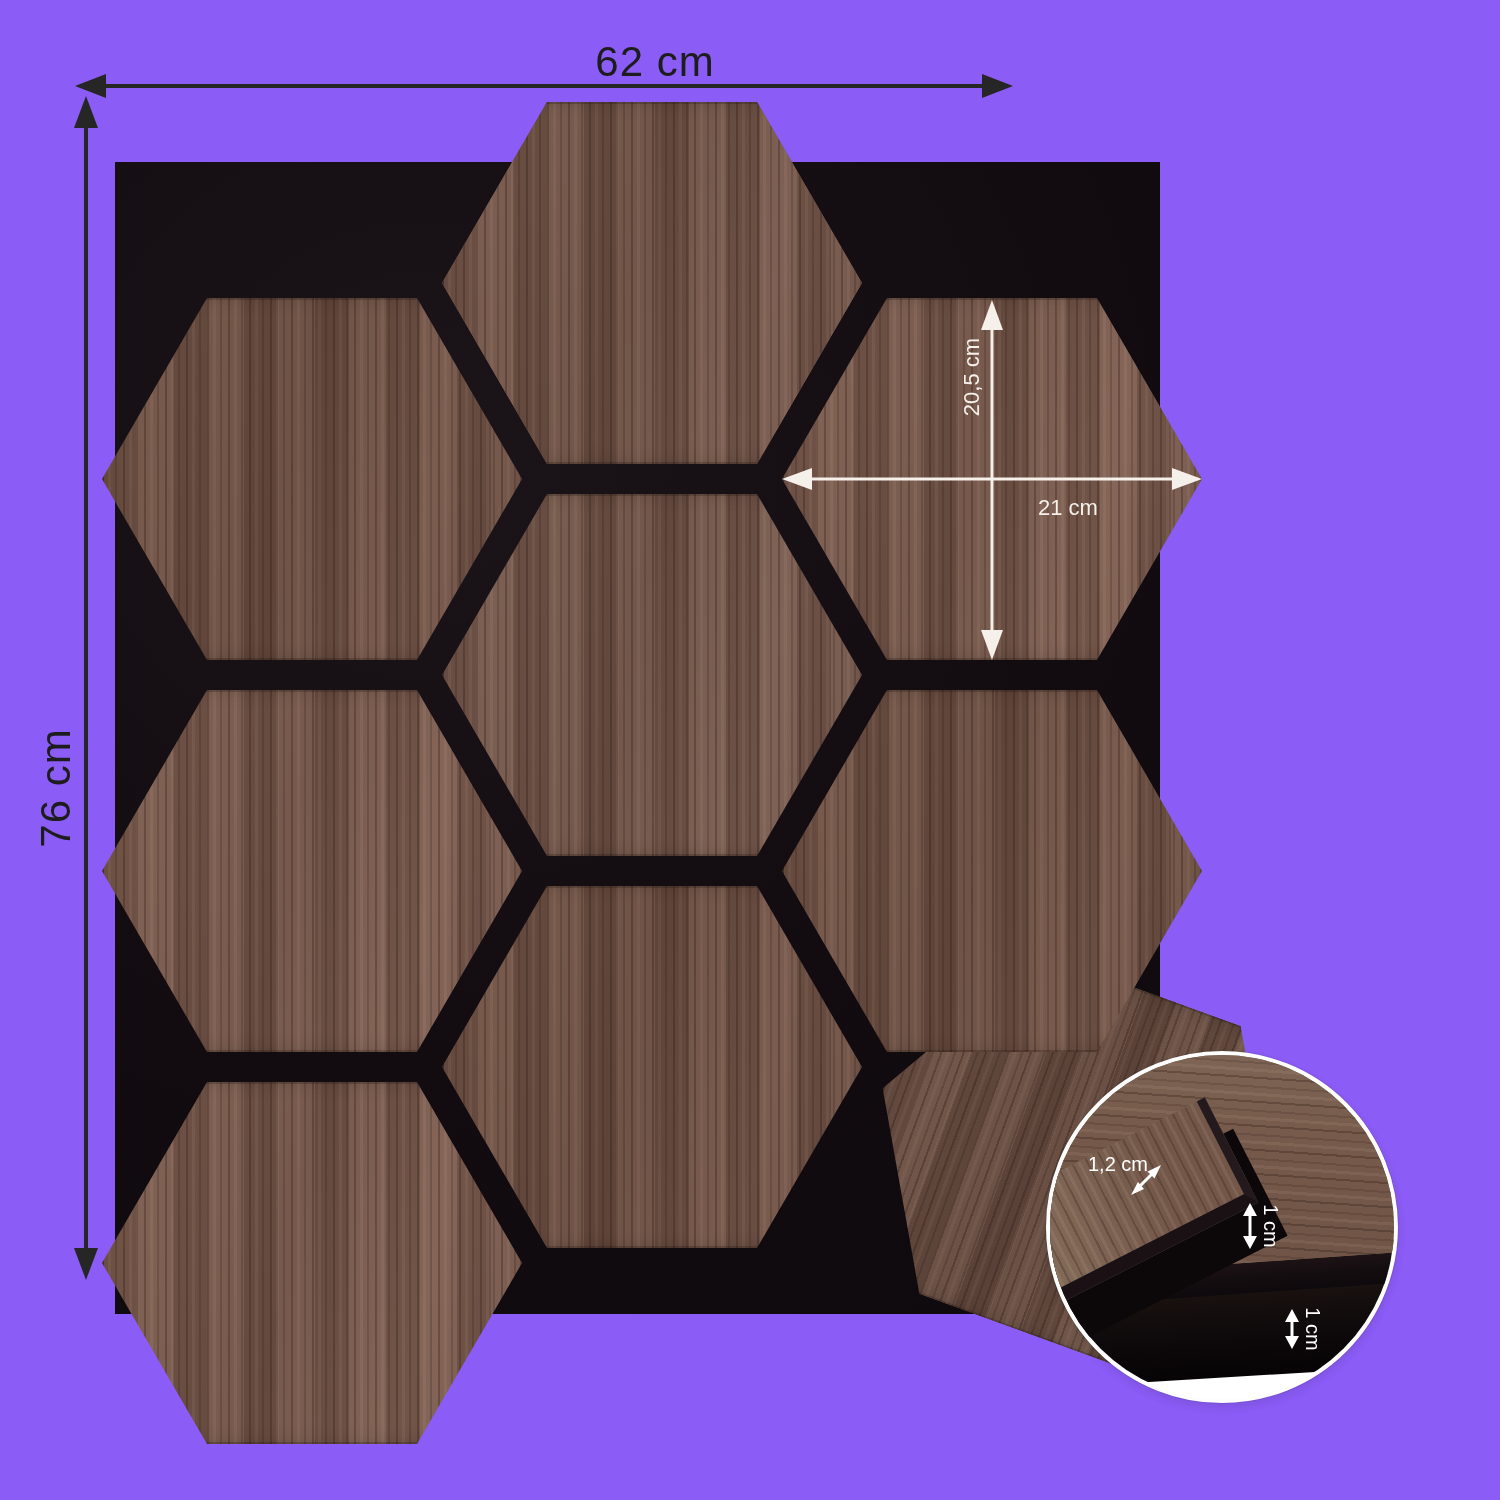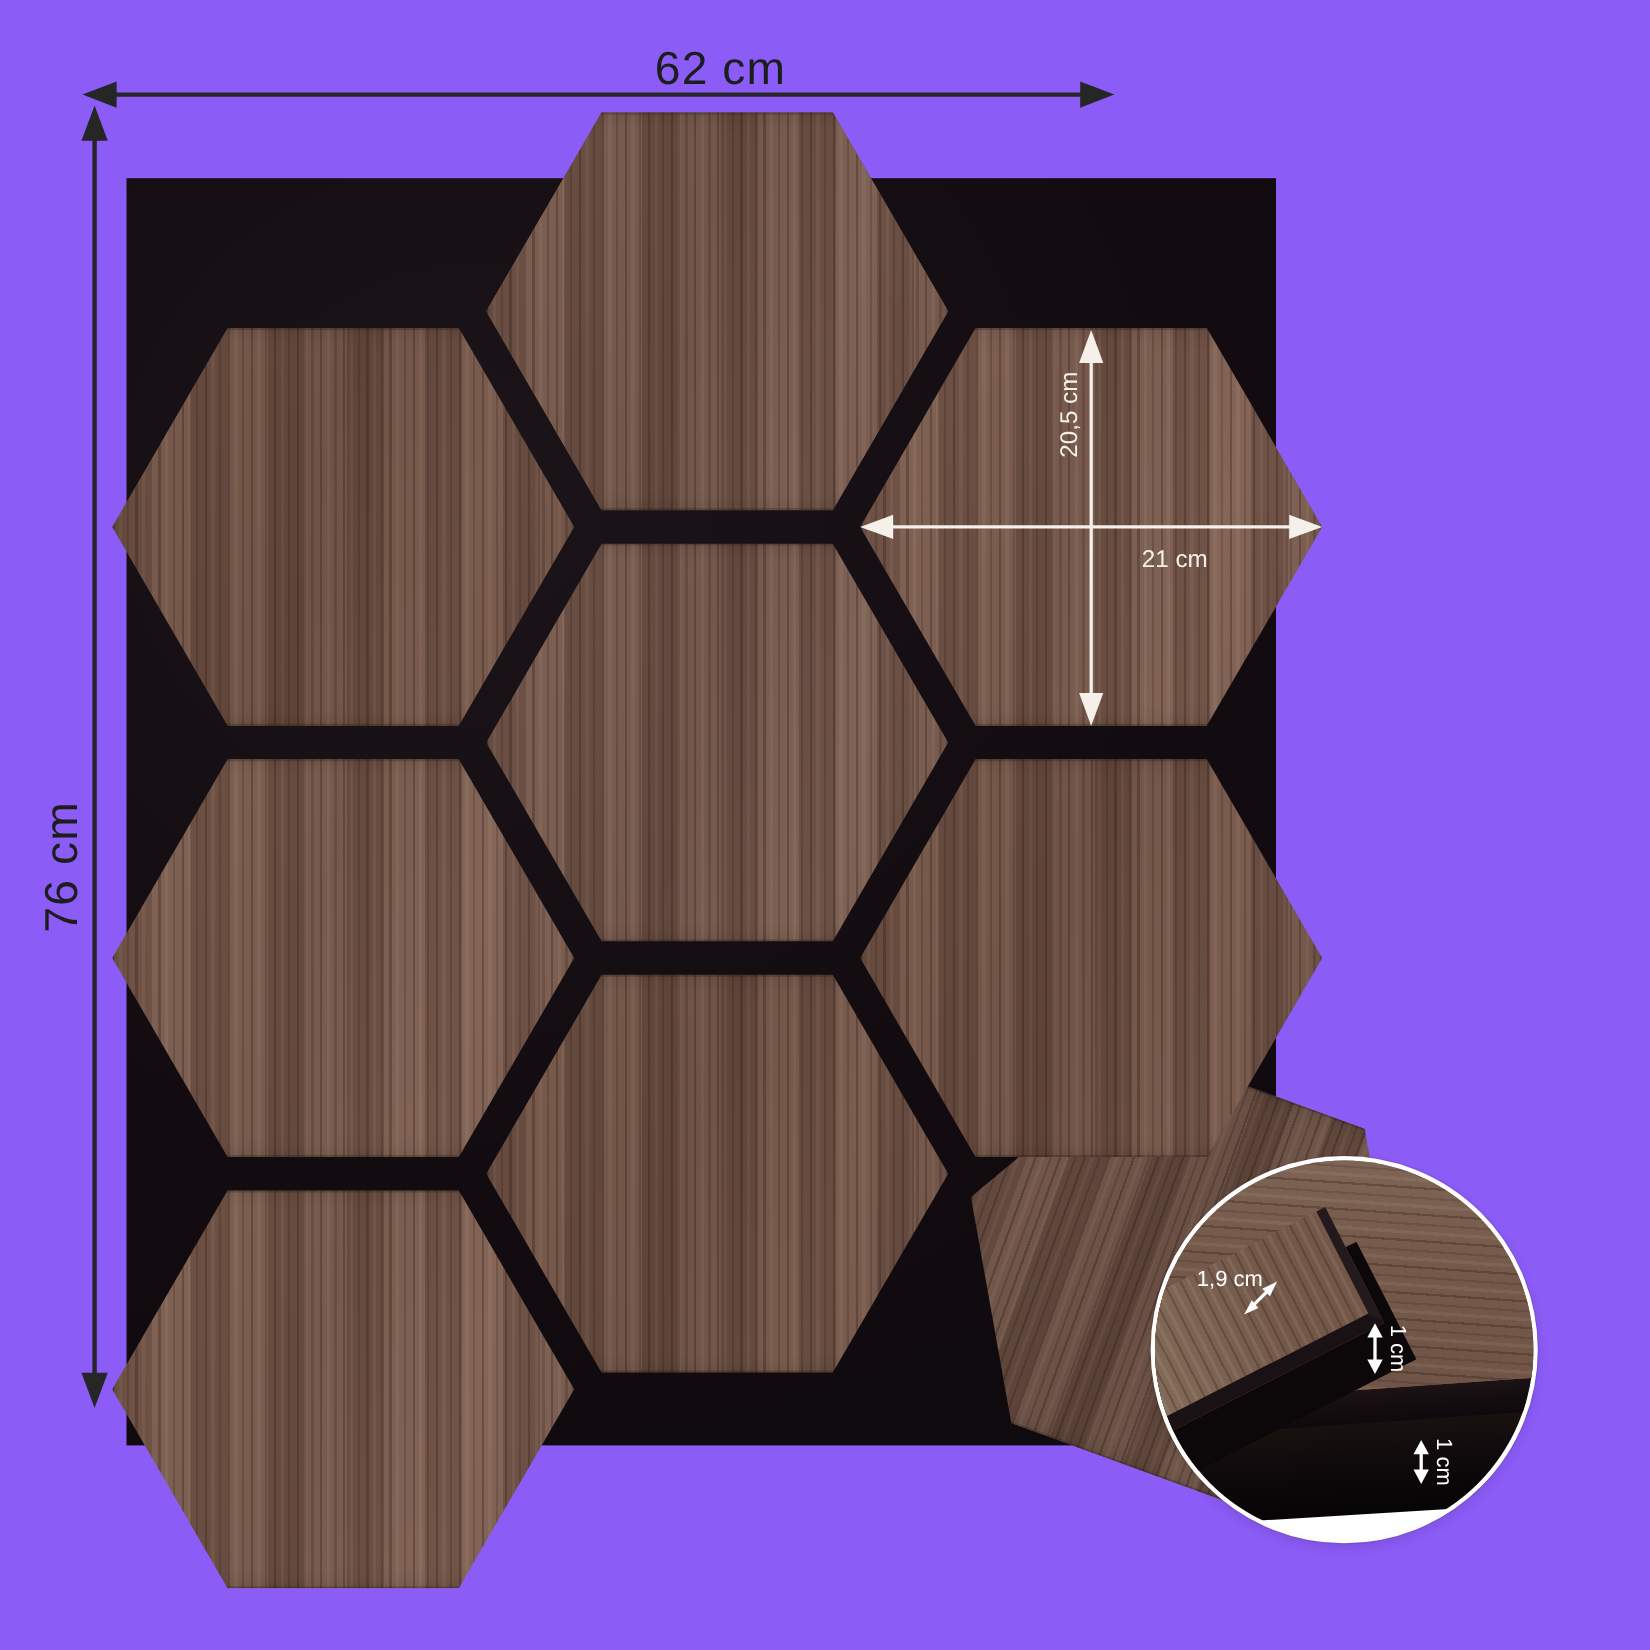--- a/index.html
+++ b/index.html
@@ -125,17 +125,17 @@
       <polygon points="1250,1203 1243,1216 1257,1216" stroke="none"></polygon>
       <polygon points="1250,1249 1243,1236 1257,1236" stroke="none"></polygon>
     </g>
     <g stroke="#ffffff" fill="#ffffff">
       <line x1="1292" y1="1318" x2="1292" y2="1340" stroke-width="3"></line>
       <polygon points="1292,1309 1285,1322 1299,1322" stroke="none"></polygon>
       <polygon points="1292,1349 1285,1336 1299,1336" stroke="none"></polygon>
     </g>
   </svg>
 
-  <div class="lbl inset-lbl" style="left:1118px;top:1164px;">1,9 cm</div>
+  <div class="lbl inset-lbl" style="left:1118px;top:1164px;">1,2 cm</div>
   <div class="lbl inset-lbl rot-cw" style="left:1270px;top:1226px;">1 cm</div>
   <div class="lbl inset-lbl rot-cw" style="left:1312px;top:1329px;">1 cm</div>
 
 </div>
 
 </body></html>

